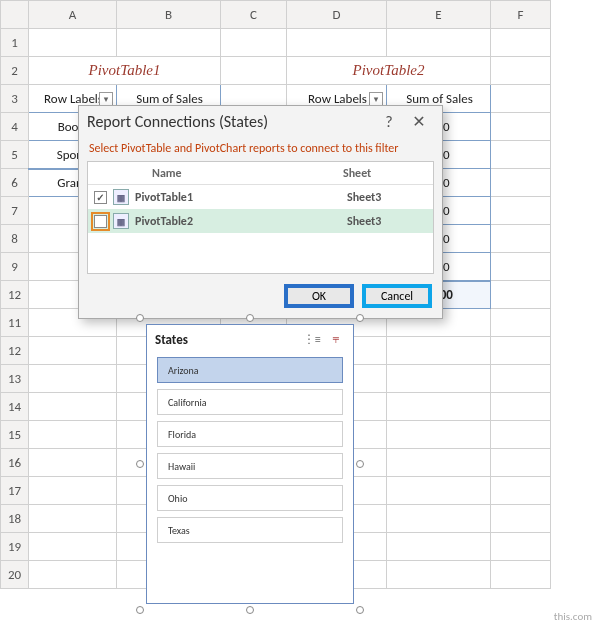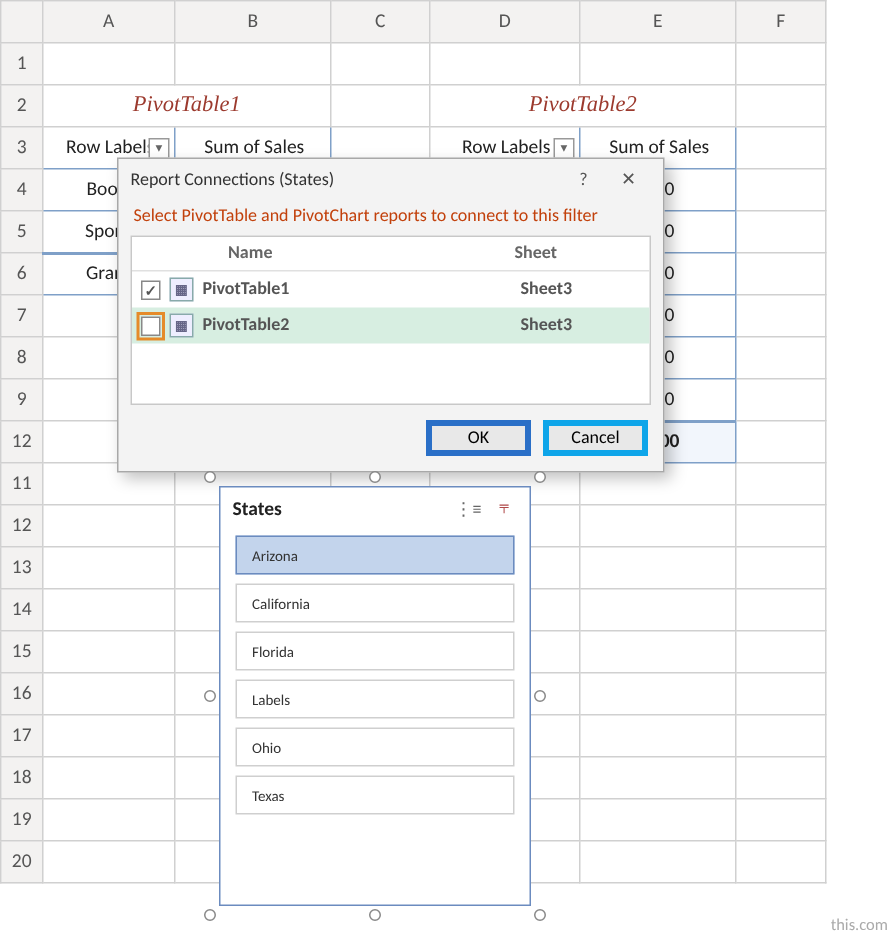--- a/index.html
+++ b/index.html
@@ -50,23 +50,23 @@
   .dialog {
     position: absolute;
     left: 78px; top: 105px;
     width: 365px;
     background: #f3f3f3;
     border: 1px solid #a8a8a8;
     box-shadow: 4px 4px 10px rgba(0,0,0,0.25);
     font-size: 12px;
   }
   .dialog .titlebar {
-    display: flex; align-items: center;
+    display: flex; 
     padding: 6px 8px;
-    font-size: 12px;
+    font-size: 16px;
     color: #333;
   }
   .dialog .titlebar .spacer { flex: 1; }
   .dialog .titlebar .tbtn { width: 30px; text-align: center; color: #555; }
   .dialog .subtitle { padding: 4px 10px 6px; color: #c2410c; }
   .dialog .list {
     margin: 0 8px; background: #fff; border: 1px solid #c8c8c8; font-weight: bold;
   }
   .dialog .listhdr {
     display: flex; border-bottom: 1px solid #e0e0e0;
@@ -359,20 +359,20 @@
   <div class="slicer">
     <div class="slicer-hdr">
       <span class="ttl">States</span>
       <span class="sbtn">⋮≡</span>
       <span class="sbtn" style="color:#b04a4a">⫧</span>
     </div>
     <div class="slicer-body">
       <div class="slicer-item sel">Arizona</div>
       <div class="slicer-item">California</div>
       <div class="slicer-item">Florida</div>
-      <div class="slicer-item">Labels</div>
+      <div class="slicer-item">Hawaii</div>
       <div class="slicer-item">Ohio</div>
       <div class="slicer-item">Texas</div>
     </div>
   </div>
 </div>
 
 <div class="watermark">this.com</div>
 
 </body></html>

